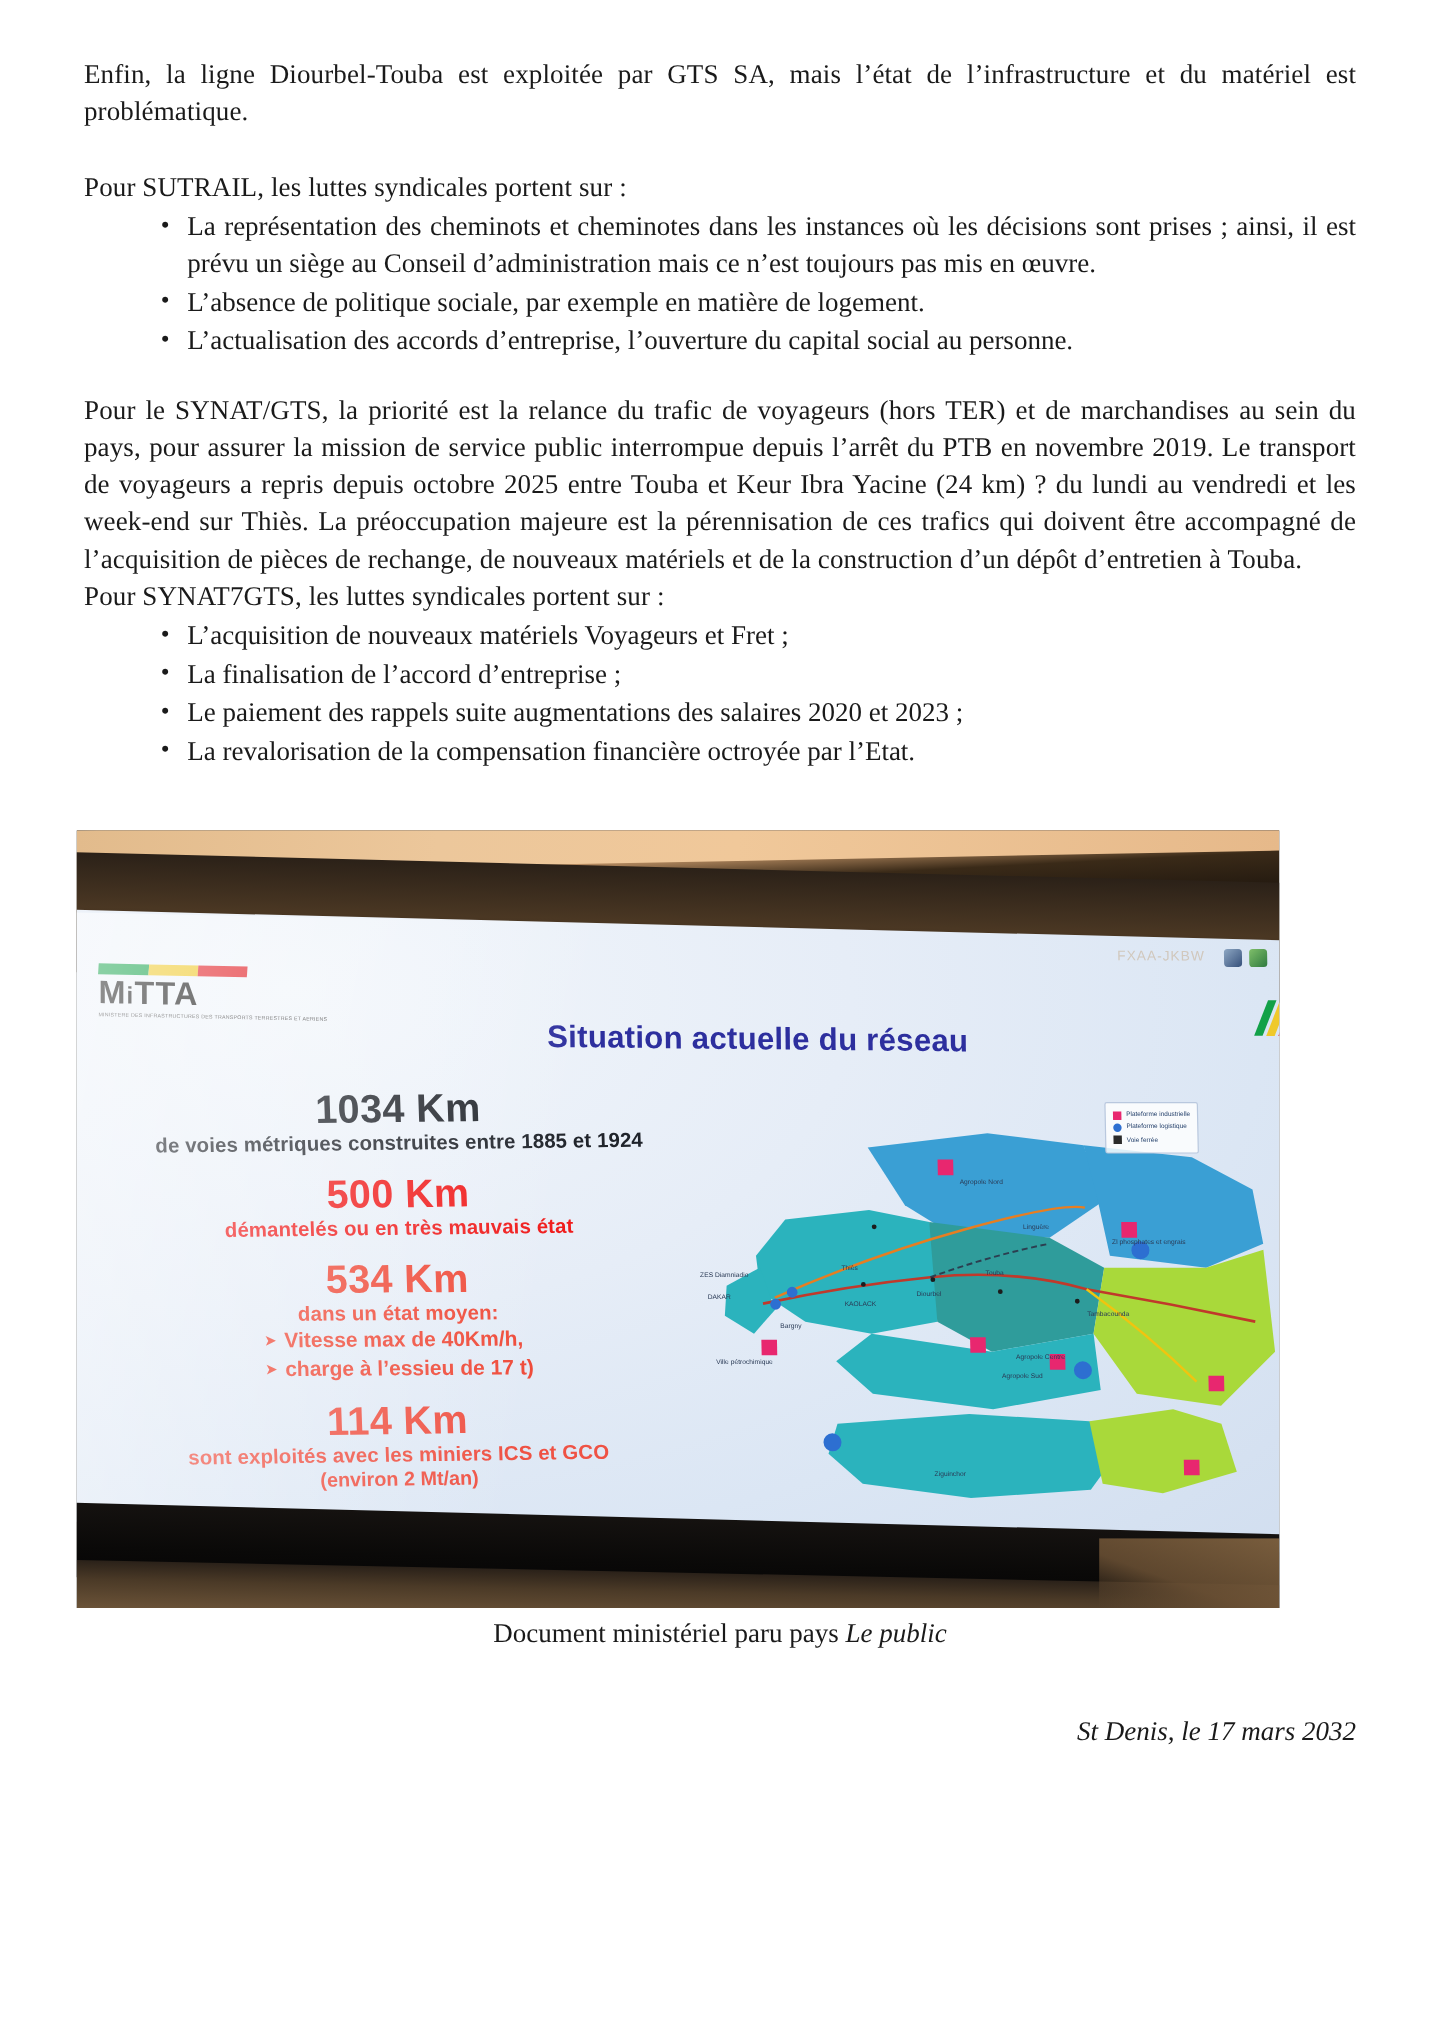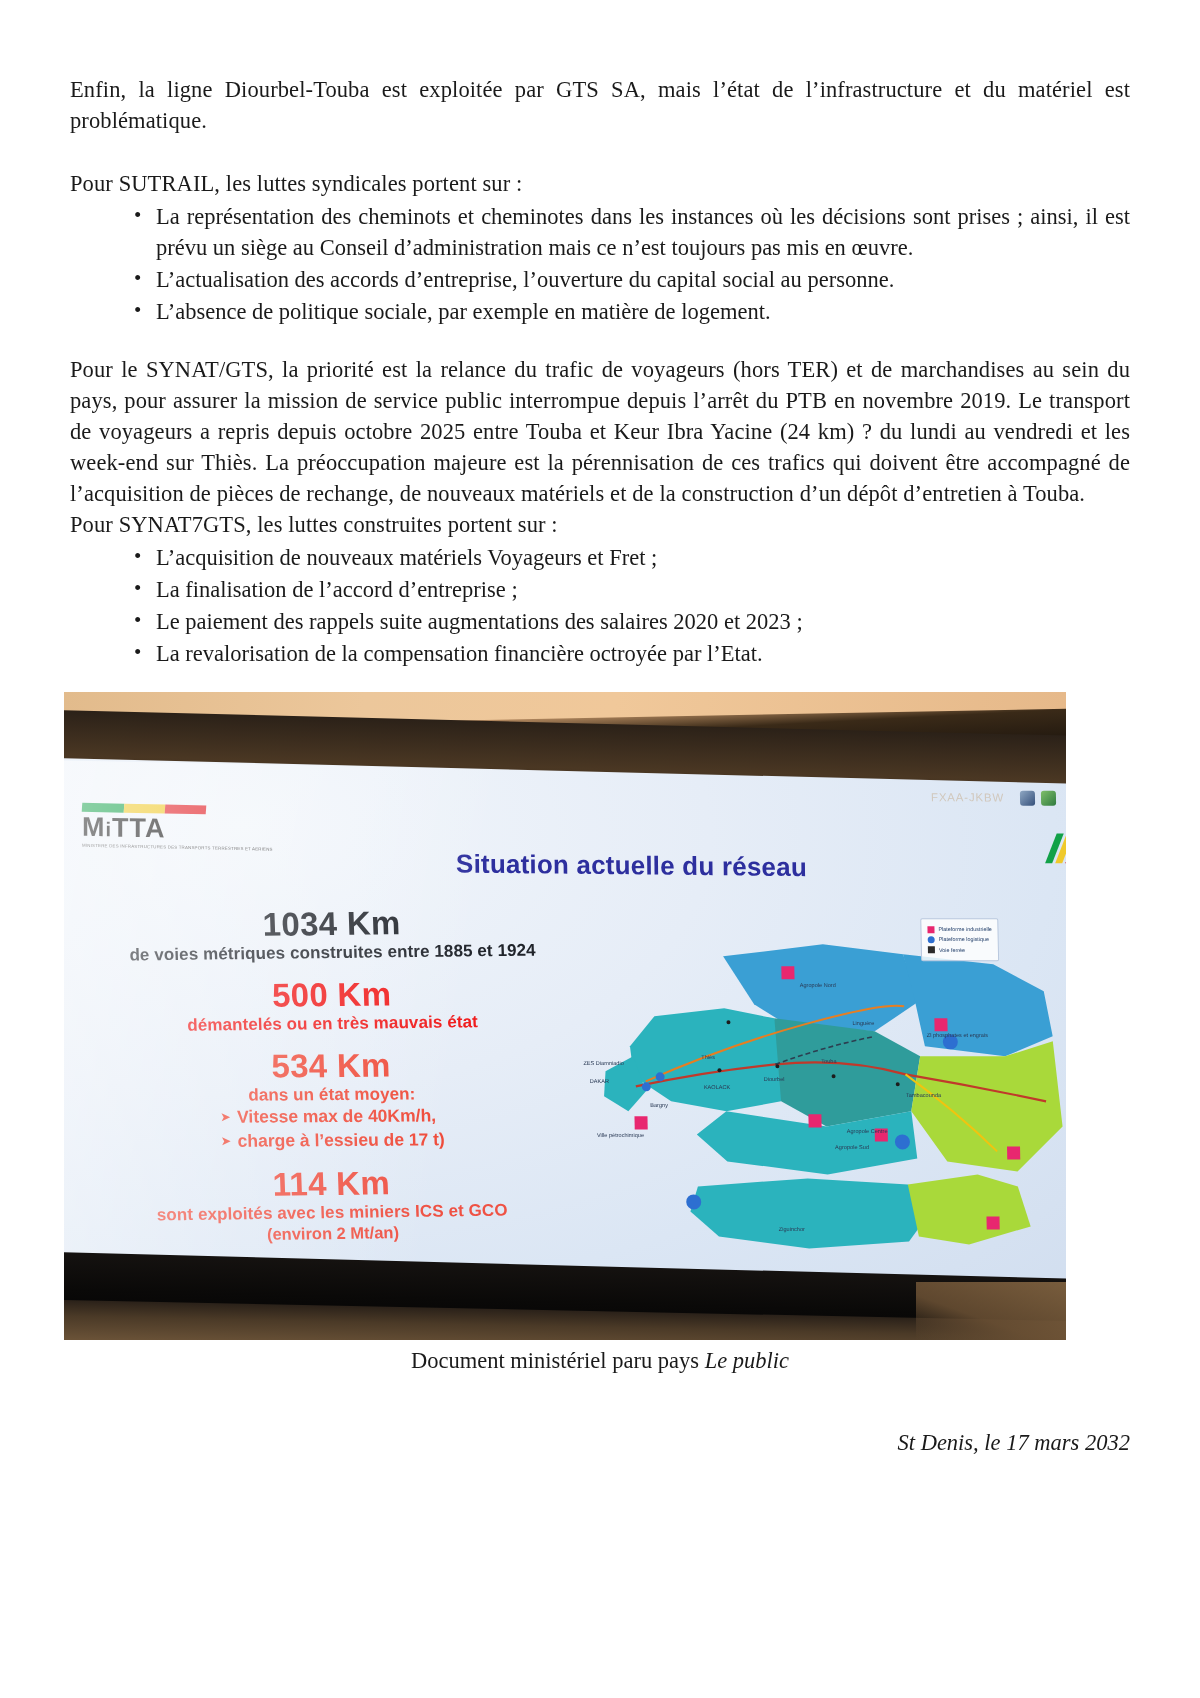--- a/index.html
+++ b/index.html
@@ -6,21 +6,21 @@
   body{
     width:1200px; height:1698px;
     background:#ffffff;
     font-family:"Liberation Serif", serif;
     color:#1a1a1a;
     overflow:hidden;
     position:relative;
   }
   .page{
     position:absolute; inset:0;
-    padding:74px 70px 0 70px;
+    padding:46px 70px 0 70px;
     box-sizing:border-box;
   }
 
   
   .para{
     font-size:22.5px;
     line-height:31px;
     text-align:justify;
     margin:0 0 6px 0;
     letter-spacing:0.1px;
@@ -268,28 +268,28 @@
 <div class="page">
 
   <p class="para">Enfin, la ligne Diourbel-Touba est exploitée par GTS SA, mais l’état de l’infrastructure et du matériel est problématique.</p>
 
   <div class="spacer-lg"></div>
 
   <p class="para tight">Pour SUTRAIL, les luttes syndicales portent sur :</p>
 
   <ul class="bullets">
     <li>La représentation des cheminots et cheminotes dans les instances où les décisions sont prises ; ainsi, il est prévu un siège au Conseil d’administration mais ce n’est toujours pas mis en œuvre.</li>
+    <li>L’absence de politique sociale, par exemple en matière de logement.</li>
     <li>L’actualisation des accords d’entreprise, l’ouverture du capital social au personne.</li>
-    <li>L’absence de politique sociale, par exemple en matière de logement.</li>
   </ul>
 
   <div class="spacer-lg"></div>
 
   <p class="para tight">Pour le SYNAT/GTS, la priorité est la relance du trafic de voyageurs (hors TER) et de marchandises au sein du pays, pour assurer la mission de service public interrompue depuis l’arrêt du PTB en novembre 2019. Le transport de voyageurs a repris depuis octobre 2025 entre Touba et Keur Ibra Yacine (24 km) ? du lundi au vendredi et les week-end sur Thiès. La préoccupation majeure est la pérennisation de ces trafics qui doivent être accompagné de l’acquisition de pièces de rechange, de nouveaux matériels et de la construction d’un dépôt d’entretien à Touba.</p>
-  <p class="para tight">Pour SYNAT7GTS, les luttes construites portent sur :</p>
+  <p class="para tight">Pour SYNAT7GTS, les luttes syndicales portent sur :</p>
 
   <ul class="bullets">
     <li>L’acquisition de nouveaux matériels Voyageurs et Fret ;</li>
     <li>La finalisation de l’accord d’entreprise ;</li>
     <li>Le paiement des rappels suite augmentations des salaires 2020 et 2023 ;</li>
     <li>La revalorisation de la compensation financière octroyée par l’Etat.</li>
   </ul>
 
   <div class="photo-wrap">
     <div class="photo-bg"></div>

